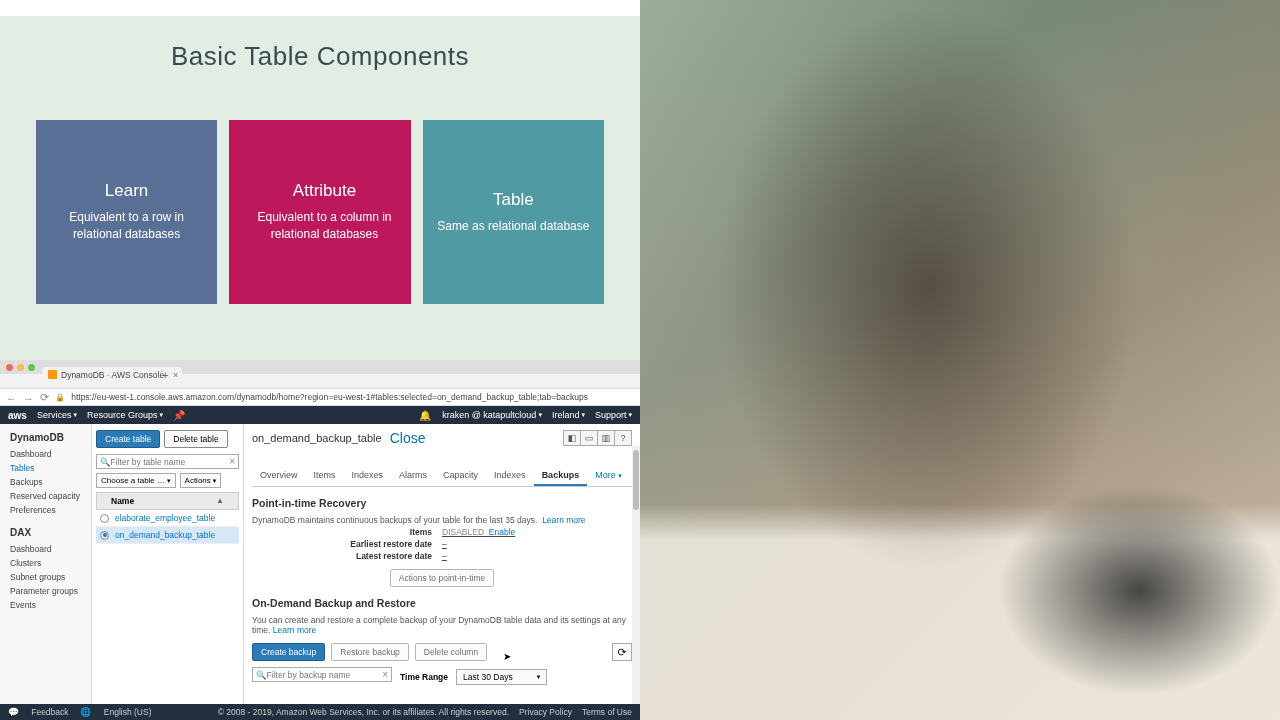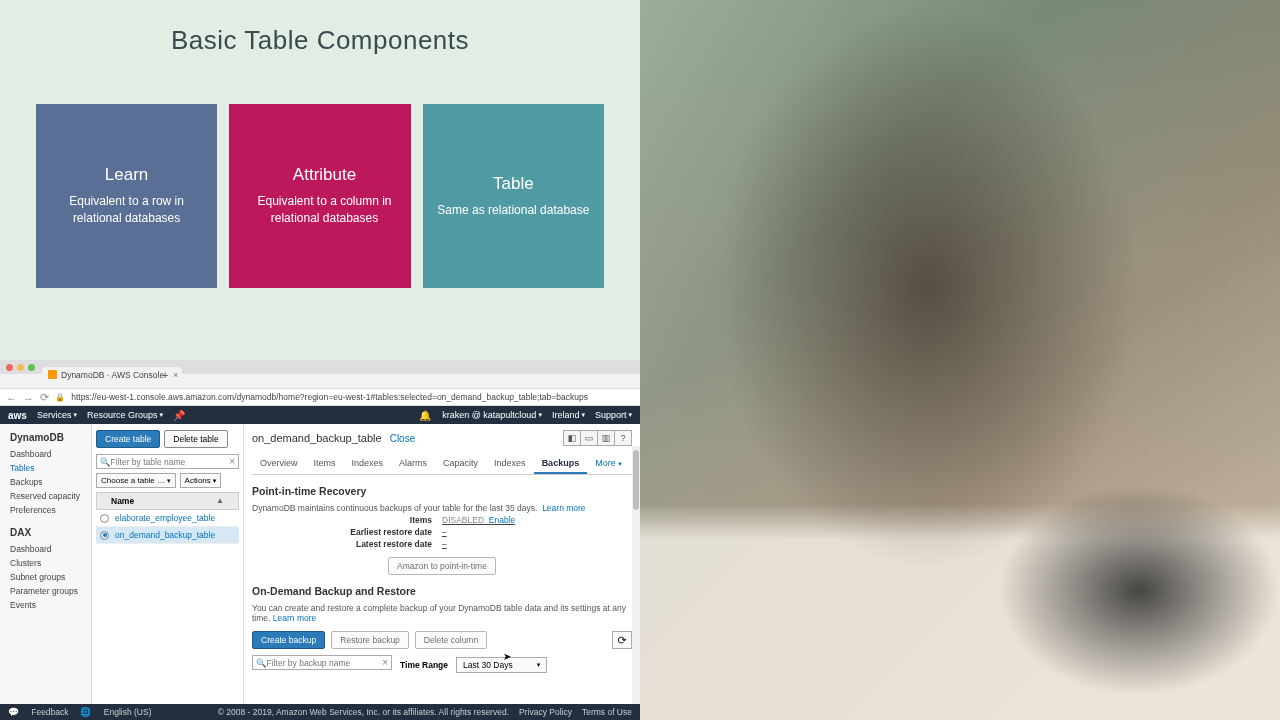--- a/index.html
+++ b/index.html
@@ -1,19 +1,19 @@
 <!DOCTYPE html>
 <html><head>
 <meta charset="utf-8">
 <style>
 * { margin: 0; padding: 0; box-sizing: border-box; font-family: -apple-system, BlinkMacSystemFont, "Segoe UI", Arial, sans-serif; }
 body { width: 1280px; height: 720px; overflow: hidden; position: relative; }
 
 
-.slide { position: absolute; left: 0; top: 0; width: 640px; height: 360px; background: #e2eee4; padding: 25px 36px; }
+.slide { position: absolute; left: 0; top: 16px; width: 640px; height: 360px; background: #e2eee4; padding: 25px 36px; }
 .slide-title { font-size: 26px; font-weight: 300; color: #3c4a50; text-align: center; margin-bottom: 48px; letter-spacing: 0.5px; }
 .cards { display: flex; gap: 12px; justify-content: center; }
 .card { width: 190px; height: 184px; display: flex; flex-direction: column; align-items: center; justify-content: center; color: #fff; padding: 12px; text-align: center; }
 .card-teal-dark { background: #5a6f95; }
 .card-green { background: #be185d; padding-left: 21px; }
 .card-teal { background: #509aa3; }
 .card h3 { font-size: 17px; font-weight: 400; margin-bottom: 8px; }
 .card p { font-size: 12px; font-weight: 300; line-height: 1.4; }
 
 
@@ -66,24 +66,24 @@
 .tl-row .radio { width: 9px; height: 9px; border: 1px solid #888; border-radius: 50%; position: relative; }
 .tl-row.selected { background: #d6e8f5; }
 .tl-row.selected .radio::after { content: ""; position: absolute; inset: 1.5px; background: #2b7bb9; border-radius: 50%; }
 .tl-row a { color: #0073bb; }
 
 .detail { flex: 1; padding: 4px 8px; position: relative; overflow: hidden; }
 .detail-scroll { position: absolute; right: 0; top: 22px; bottom: 0; width: 8px; background: #f0f0f0; }
 .detail-scroll::after { content:""; position:absolute; left:1px; top:4px; width:6px; height:60px; background:#bdbdbd; border-radius:3px; }
 .detail-hdr { display: flex; align-items: center; gap: 8px; padding: 2px 0 4px; }
 .detail-title { font-size: 11px; color: #333; }
-.close-link { color: #0073bb; font-size: 10px; cursor: pointer; }
+.close-link { color: #0073bb; font-size: 14px; cursor: pointer; }
 .view-icons { margin-left: auto; display: flex; gap: 0; }
 .vicon { width: 18px; height: 16px; border: 1px solid #aaa; background: #f5f5f5; display: flex; align-items: center; justify-content: center; font-size: 9px; color: #555; margin-left: -1px; }
-.tabs { display: flex; border-bottom: 1px solid #ccc; margin-top: 4px; }
+.tabs { display: flex; border-bottom: 1px solid #ccc; margin-top: 16px; }
 .dtab { padding: 4px 8px; font-size: 9px; color: #555; cursor: pointer; }
 .dtab.active { font-weight: bold; border-bottom: 2px solid #2b7bb9; color: #232f3e; }
 .dtab.more { color: #0073bb; }
 .section-h { font-size: 10.5px; font-weight: bold; margin: 10px 0 6px; color: #333; }
 .desc { font-size: 8.5px; color: #555; }
 .link { color: #0073bb; cursor: pointer; }
 .kv { display: flex; font-size: 8.5px; margin: 2px 0; }
 .kv .k { width: 190px; text-align: right; padding-right: 10px; color: #333; font-weight: bold; }
 .kv .v { color: #444; text-decoration: underline; }
 .disabled-txt { color: #888; }
@@ -253,21 +253,21 @@
             <span class="v"><span class="disabled-txt">DISABLED</span>&nbsp;&nbsp;<span class="link">Enable</span></span>
           </div>
         <div class="kv">
             <span class="k">Earliest restore date</span>
             <span class="v">–</span>
           </div>
         <div class="kv">
             <span class="k">Latest restore date</span>
             <span class="v">–</span>
           </div>
-        <div class="restore-btn-wrap"><span class="btn btn-disabled">Amazon to point-in-time</span></div>
+        <div class="restore-btn-wrap"><span class="btn btn-disabled">Actions to point-in-time</span></div>
 
         <div class="section-h">On-Demand Backup and Restore</div>
         <div class="desc"><span>You can create and restore a complete backup of your DynamoDB table data and its settings at any time.</span> <span class="link">Learn more</span></div>
         <div class="backup-actions">
           <span class="btn btn-primary">Create backup</span>
           <span class="btn btn-disabled">Restore backup</span>
           <span class="btn btn-disabled">Delete column</span>
           <span class="refresh">⟳</span>
         </div>
         <div class="backup-filter-row">

